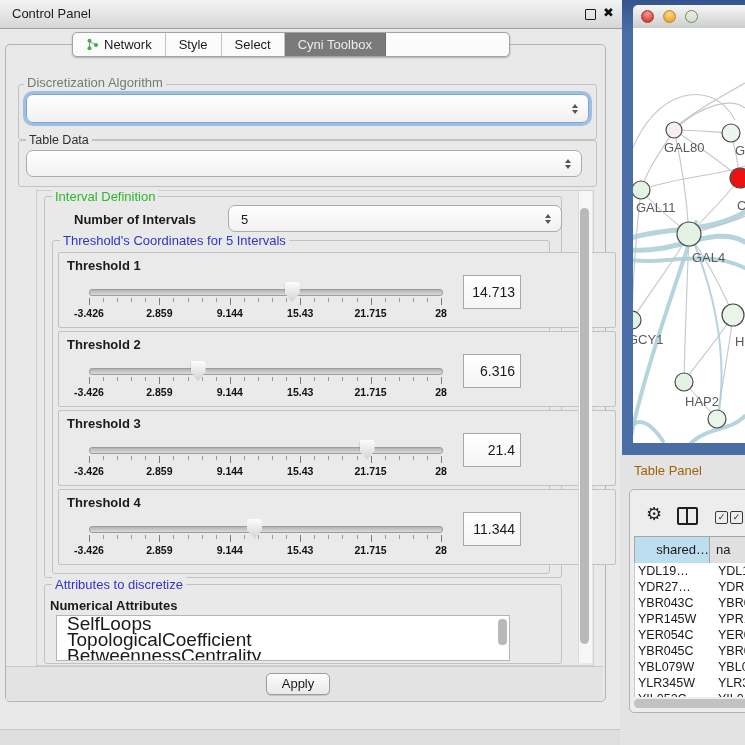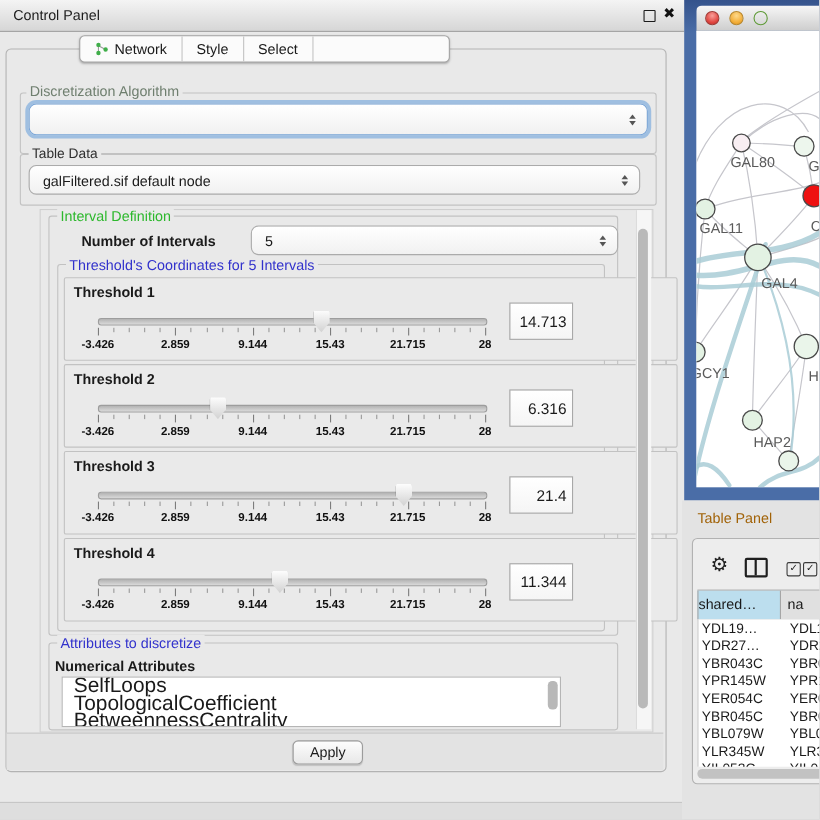--- a/index.html
+++ b/index.html
@@ -120,21 +120,21 @@
   .tp-inner{position:absolute;left:629px;top:489px;width:130px;height:224px;border:1px solid #b2b2b2;border-radius:5px;
     background:#ededed;overflow:hidden;box-sizing:border-box;}
   .gear{position:absolute;left:16px;top:13px;font-size:18px;color:#1f1f1f;font-family:"DejaVu Sans",sans-serif;}
   .spliticon{position:absolute;left:47px;top:17px;width:17px;height:14px;border:2px solid #1f1f1f;border-radius:2px;}
   .spliticon span{position:absolute;left:7px;top:0;width:2px;height:14px;background:#1f1f1f;}
   .cbx{position:absolute;top:21px;width:11px;height:11px;border:1.5px solid #3a3a3a;border-radius:2px;
     font-size:9px;line-height:10px;text-align:center;font-family:"DejaVu Sans",sans-serif;}
   .cb1{left:85px;} .cb2{left:100px;}
   .thead{position:absolute;left:4px;top:46px;height:26px;display:flex;border-top:1px solid #a6a6a6;border-bottom:1px solid #a6a6a6;}
   .hc{line-height:26px;font-size:13px;box-sizing:border-box;}
-  .hc1{width:76px;text-align:left;background:var(--hblue);border-left:1px solid #a6a6a6;border-right:1px solid #a6a6a6;}
+  .hc1{width:76px;text-align:right;background:var(--hblue);border-left:1px solid #a6a6a6;border-right:1px solid #a6a6a6;}
   .hc2{width:80px;padding-left:6px;background:#e0e0e0;}
   .tbody{position:absolute;left:4px;top:73px;width:156px;height:134px;background:#fff;border-left:1px solid #c9c9c9;overflow:hidden;}
   .trow{display:flex;height:16px;line-height:16px;font-size:12.5px;}
   .tc1{width:76px;padding-left:3px;box-sizing:border-box;white-space:nowrap;}
   .tc2{padding-left:7px;white-space:nowrap;}
   .hsb{position:absolute;left:4px;top:209px;width:120px;height:9px;background:#c2c2c2;border-radius:5px;}
 </style>
 </head>
 <body>
 
@@ -160,39 +160,41 @@
           </svg>
         </span>
         <span>Network</span>
       </div>
       <div class="seg">
         <span>Style</span>
       </div>
       <div class="seg">
         <span>Select</span>
       </div>
+      <div class="seg sel">
+        <span>Cyni Toolbox</span>
+      </div>
       <div class="seg">
         <span>jActiveMNodules</span>
       </div>
     </div>
 
   <div class="group algo-group"></div>
   <span class="grouplab algo-lab">Discretization Algorithm</span>
   <div class="combo algo-combo">
     <span class="stepper">
         <i class="up"></i>
         <i class="down"></i>
       </span>
   </div>
 
 
   <div class="group td-group"></div>
   <span class="grouplab td-lab">Table Data</span>
   <div class="combo td-combo">
-    <span>galFiltered.sif default node</span>
     <span class="stepper">
         <i class="up"></i>
         <i class="down"></i>
       </span>
   </div>
 
   <div class="settings-panel"></div>
   <div class="vsb-track"></div>
   <div class="vsb-thumb"></div>
 

